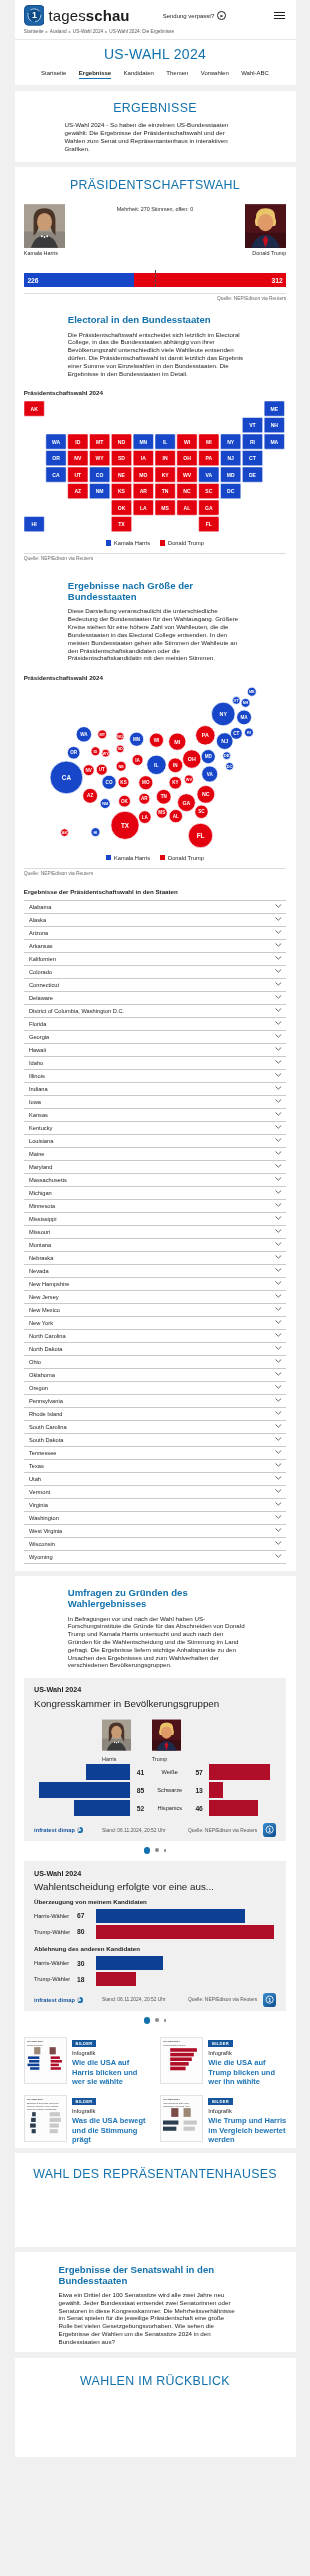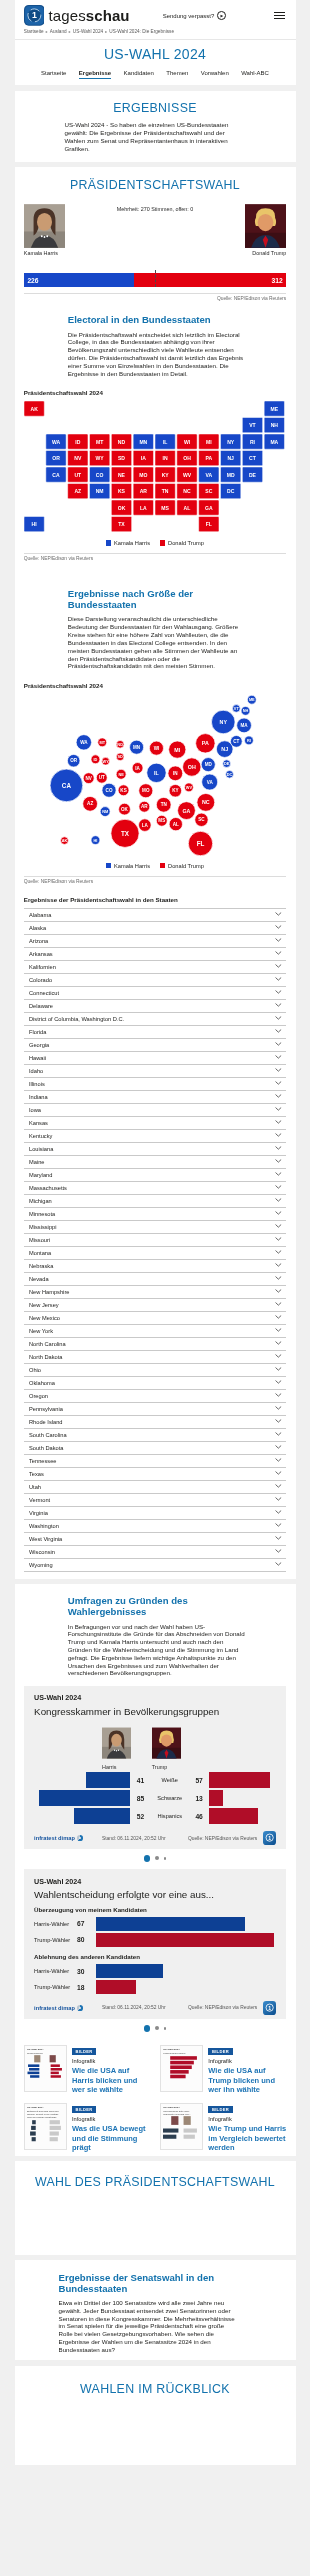--- a/index.html
+++ b/index.html
@@ -424,21 +424,21 @@
           <span>Kamala Harris</span>
         </span>
         <span class="li">
           <span class="sw" style="background: rgb(227, 0, 15);"></span>
           <span>Donald Trump</span>
         </span>
       </div>
     <div class="hr"></div>
     <div class="source">Quelle: NEP/Edison via Reuters</div>
 
-    <div class="inner-col" style="margin-top:27px;">
+    <div class="inner-col" style="margin-top:19px;">
       <h3 class="sub-head">Ergebnisse nach Größe der Bundesstaaten</h3>
       <p class="body-text">Diese Darstellung veranschaulicht die unterschiedliche Bedeutung der Bundesstaaten für den Wahlausgang. Größere Kreise stehen für eine höhere Zahl von Wahlleuten, die die Bundesstaaten in das Electoral College entsenden. In den meisten Bundesstaaten gehen alle Stimmen der Wahlleute an den Präsidentschaftskandidaten oder die Präsidentschaftskandidatin mit den meisten Stimmen.</p>
     </div>
 
     <div class="chart-label">Präsidentschaftswahl 2024</div>
     <svg id="bubblemap" class="mapviz" width="262" height="167" viewBox="0 0 540 345">
         <g class="map-state">
           <circle cx="87" cy="193" r="33.80295845040786" fill="#1747c8" stroke="#fff" stroke-width="1.5"></circle>
           <text x="87" y="197.68" text-anchor="middle" font-size="13" font-weight="bold" fill="#fff" font-family="Liberation Sans, sans-serif">CA</text>
         </g>
@@ -1169,21 +1169,21 @@
                 <rect x="0" y="36" width="26" height="8" fill="#2c3e50"></rect>
                 <rect x="40" y="36" width="22" height="8" fill="#c9c9c9"></rect>
               </svg></div>
           </div>
           <div class="t-body"><span class="badge">BILDER</span><div class="t-kicker">Infografik</div><div class="t-title">Wie Trump und Harris im Vergleich bewertet werden</div></div>
         </div>
       </div>
   </div>
 
   <div class="block center-block house-block">
-    <h2 class="section-big">WAHL DES PRÄSIDENTSCHAFTSWAHL</h2>
+    <h2 class="section-big">WAHL DES REPRÄSENTANTENHAUSES</h2>
   </div>
 
 
   <div class="block senres-block">
     <div class="inner-col">
       <h3 class="sub-head">Ergebnisse der Senatswahl in den Bundesstaaten</h3>
       <p class="body-text">Etwa ein Drittel der 100 Senatssitze wird alle zwei Jahre neu gewählt. Jeder Bundesstaat entsendet zwei Senatorinnen oder Senatoren in diese Kongresskammer. Die Mehrheitsverhältnisse im Senat spielen für die jeweilige Präsidentschaft eine große Rolle bei vielen Gesetzgebungsvorhaben. Wie sehen die Ergebnisse der Wahlen um die Senatssitze 2024 in den Bundesstaaten aus?</p>
     </div>
   </div>
 

